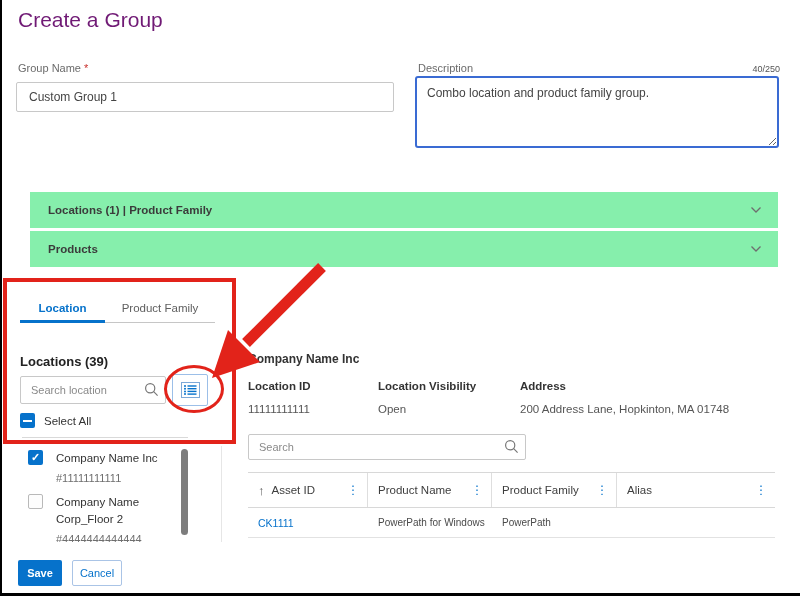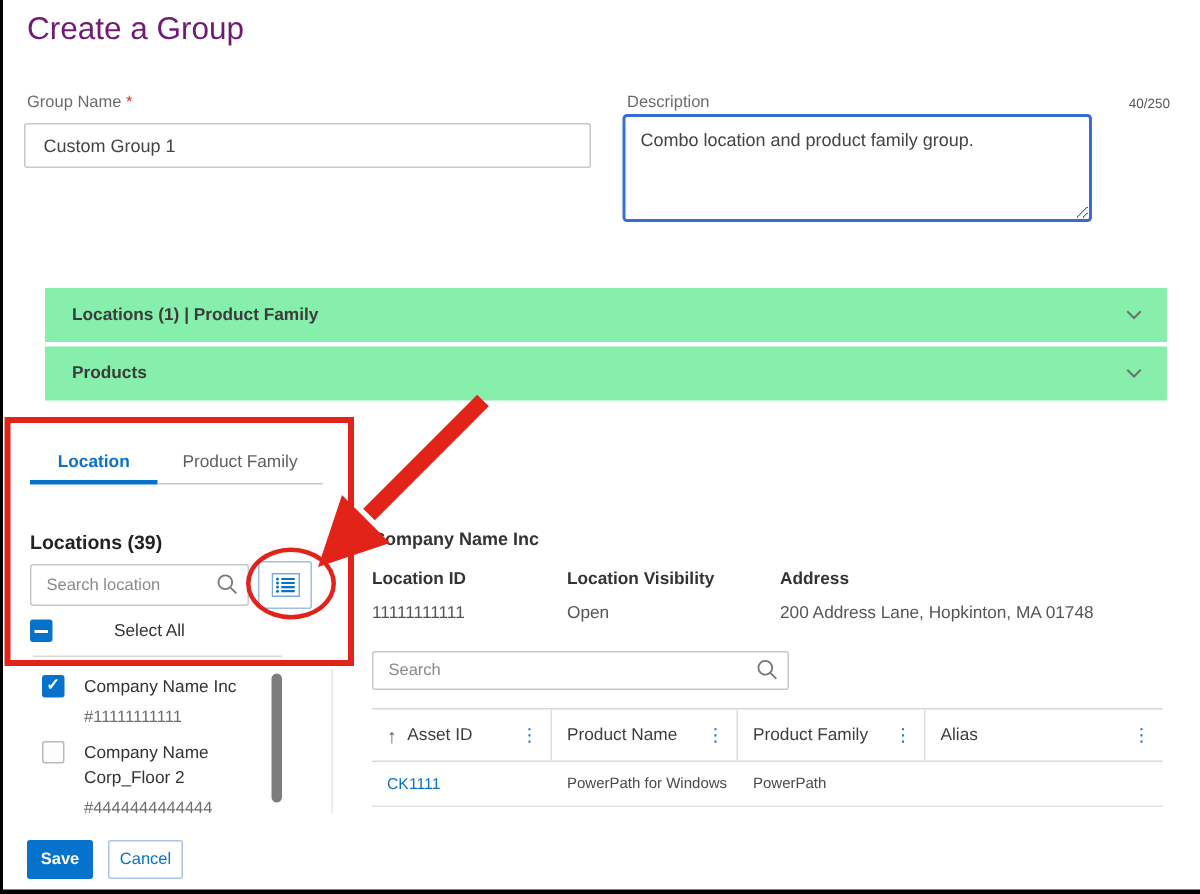--- a/index.html
+++ b/index.html
@@ -18,21 +18,21 @@
   
   .field-label { position:absolute; font-size:11px; color:#6b6b6b; }
   .req { color:#c9302c; }
   .gn-input {
     position:absolute; left:16px; top:82px; width:378px; height:30px;
     border:1px solid #c8c8c8; border-radius:2px; padding:0 12px;
     font-family:"Liberation Sans", sans-serif; font-size:12px; color:#444; background:#fff; outline:none;
   }
   .desc-counter { position:absolute; left:690px; top:64px; width:90px; text-align:right; font-size:9px; color:#555; }
   .desc-area {
-    position:absolute; left:415px; top:76px; width:313px; height:72px;
+    position:absolute; left:415px; top:76px; width:364px; height:72px;
     border:2px solid #3a6bd3; border-radius:3px; padding:8px 10px;
     font-family:"Liberation Sans", sans-serif; font-size:12px; color:#444; resize:both; outline:none;
   }
 
   .section-title { position:absolute; left:18px; top:164px; font-size:15px; color:#5a5a5a; }
 
   .accordion {
     position:absolute; left:30px; width:748px; height:36px; background:#86efac;
     display:flex; align-items:center; padding:0 18px; cursor:pointer;
   }
@@ -61,21 +61,21 @@
     display:flex; align-items:center; justify-content:center; cursor:pointer;
   }
 
   .checkbox { width:15px; height:15px; border-radius:2px; display:inline-flex; align-items:center; justify-content:center; flex:0 0 auto; }
   .checkbox.checked { background:#0672cb; color:#fff; font-size:11px; font-weight:bold; line-height:1; }
   .checkbox.indeterminate { background:#0672cb; position:relative; }
   .checkbox.indeterminate::after { content:""; width:9px; height:2px; background:#fff; }
   .checkbox.unchecked { background:#fdfdfd; border:1px solid #b9b9b9; }
 
   .select-all { position:absolute; left:20px; top:413px; display:flex; align-items:center; gap:9px; cursor:pointer; }
-  .select-all .lbl { font-size:11.5px; color:#333;margin-left:32px; }
+  .select-all .lbl { font-size:11.5px; color:#333; }
   .list-divider { position:absolute; left:22px; top:437px; width:166px; height:1px; background:#d9d9d9; }
 
   .loc-list { position:absolute; left:18px; top:446px; width:204px; height:96px; overflow:hidden; border-right:1px solid #e6e6e6; }
   .loc-item { position:absolute; left:10px; display:flex; gap:13px; cursor:pointer; }
   .loc-item .texts { width:118px; }
   .loc-item .nm { font-size:11.5px; color:#333; line-height:17px; }
   .loc-item .id { font-size:11px; color:#6e6e6e; margin-top:5px; }
   .v-scrollbar { position:absolute; left:163px; top:3px; width:7px; height:86px; background:#7d7d7d; border-radius:4px; cursor:grab; }
 
   

